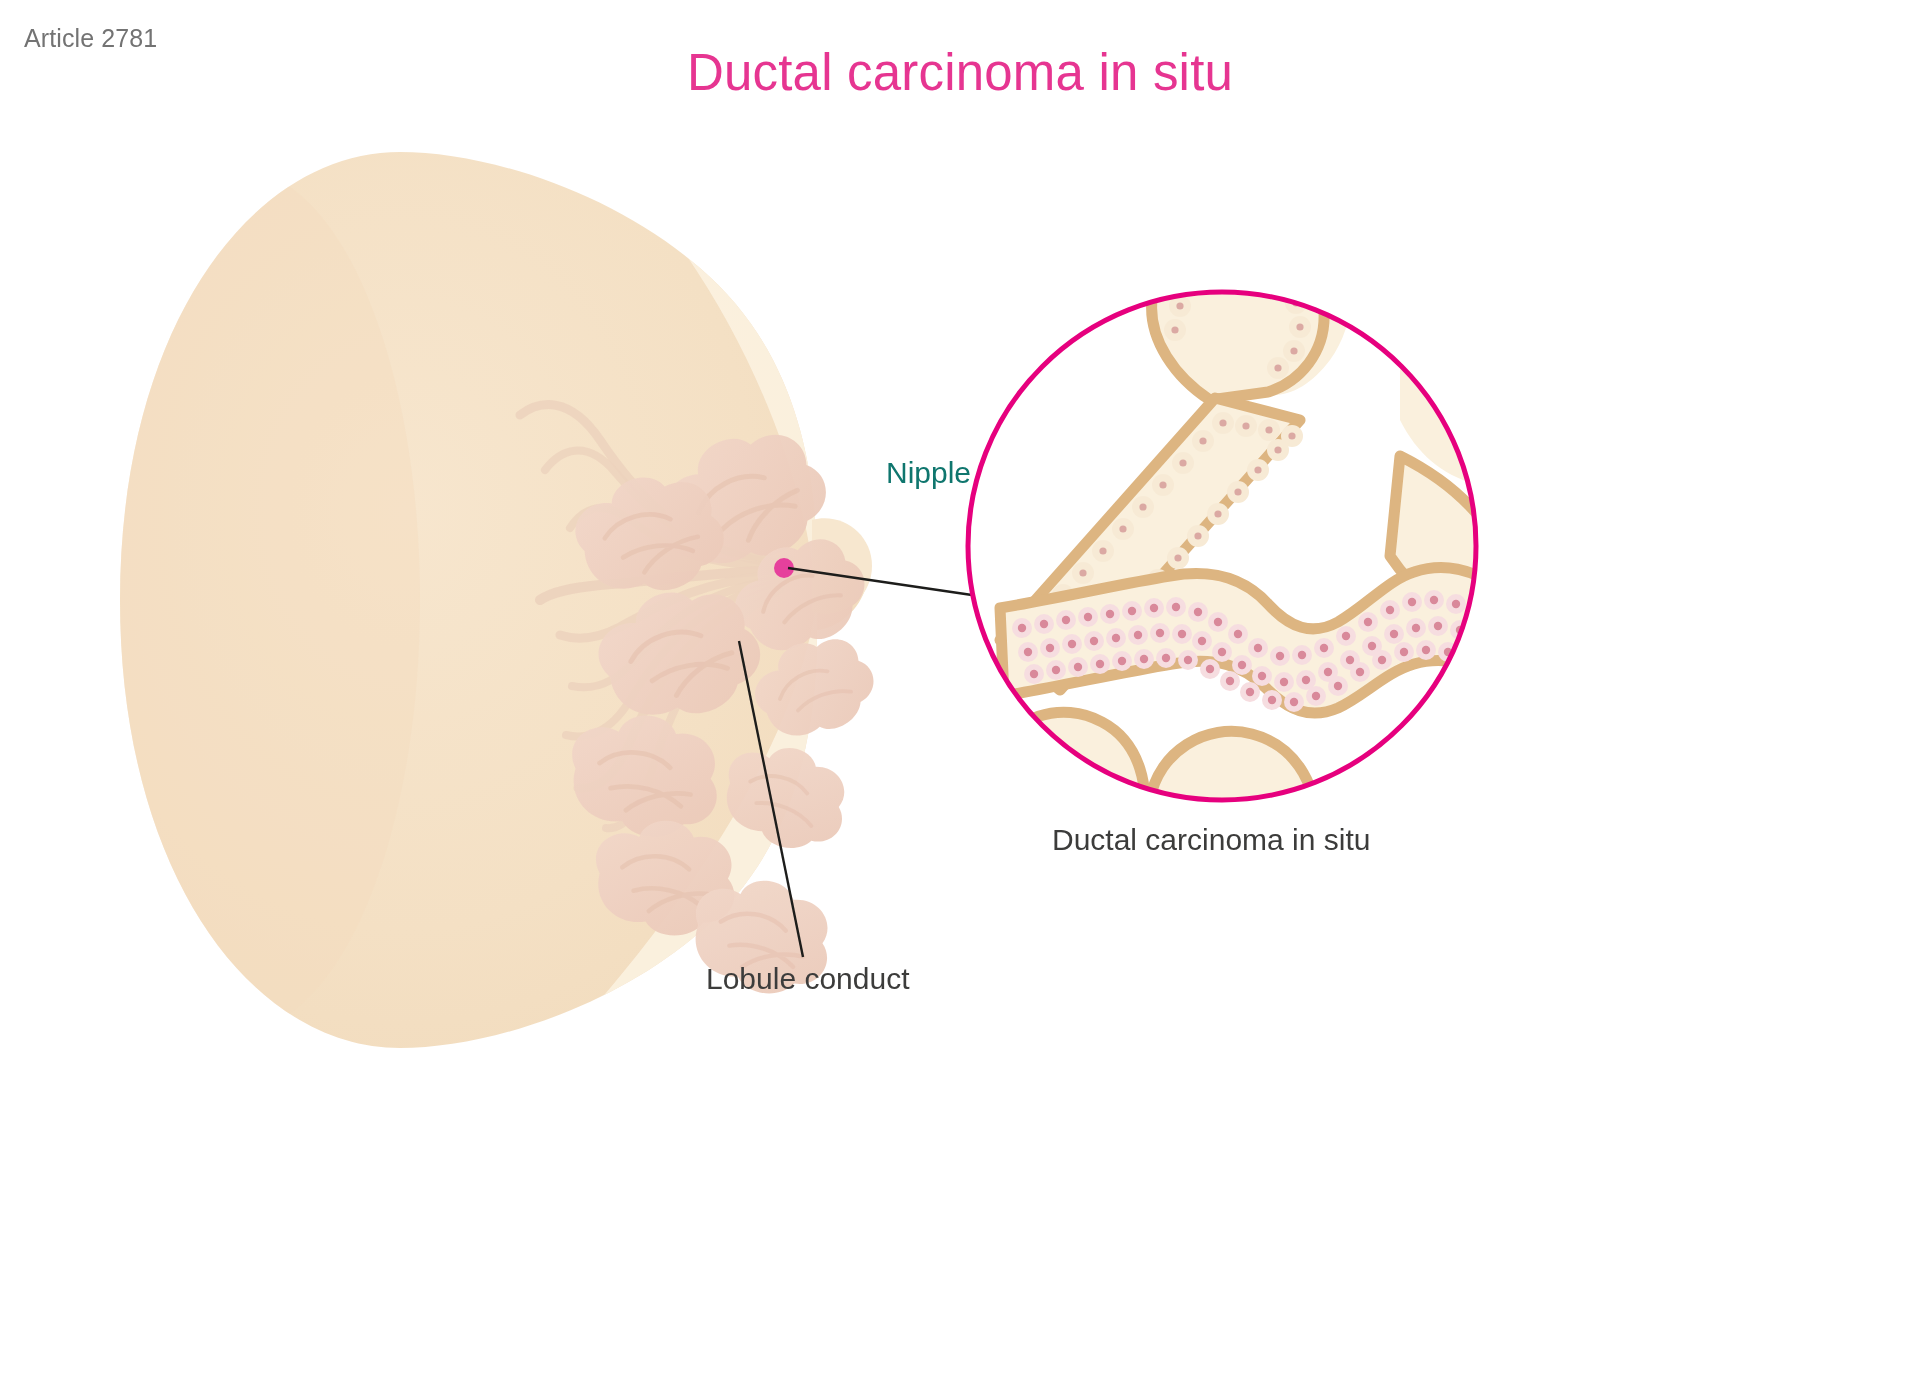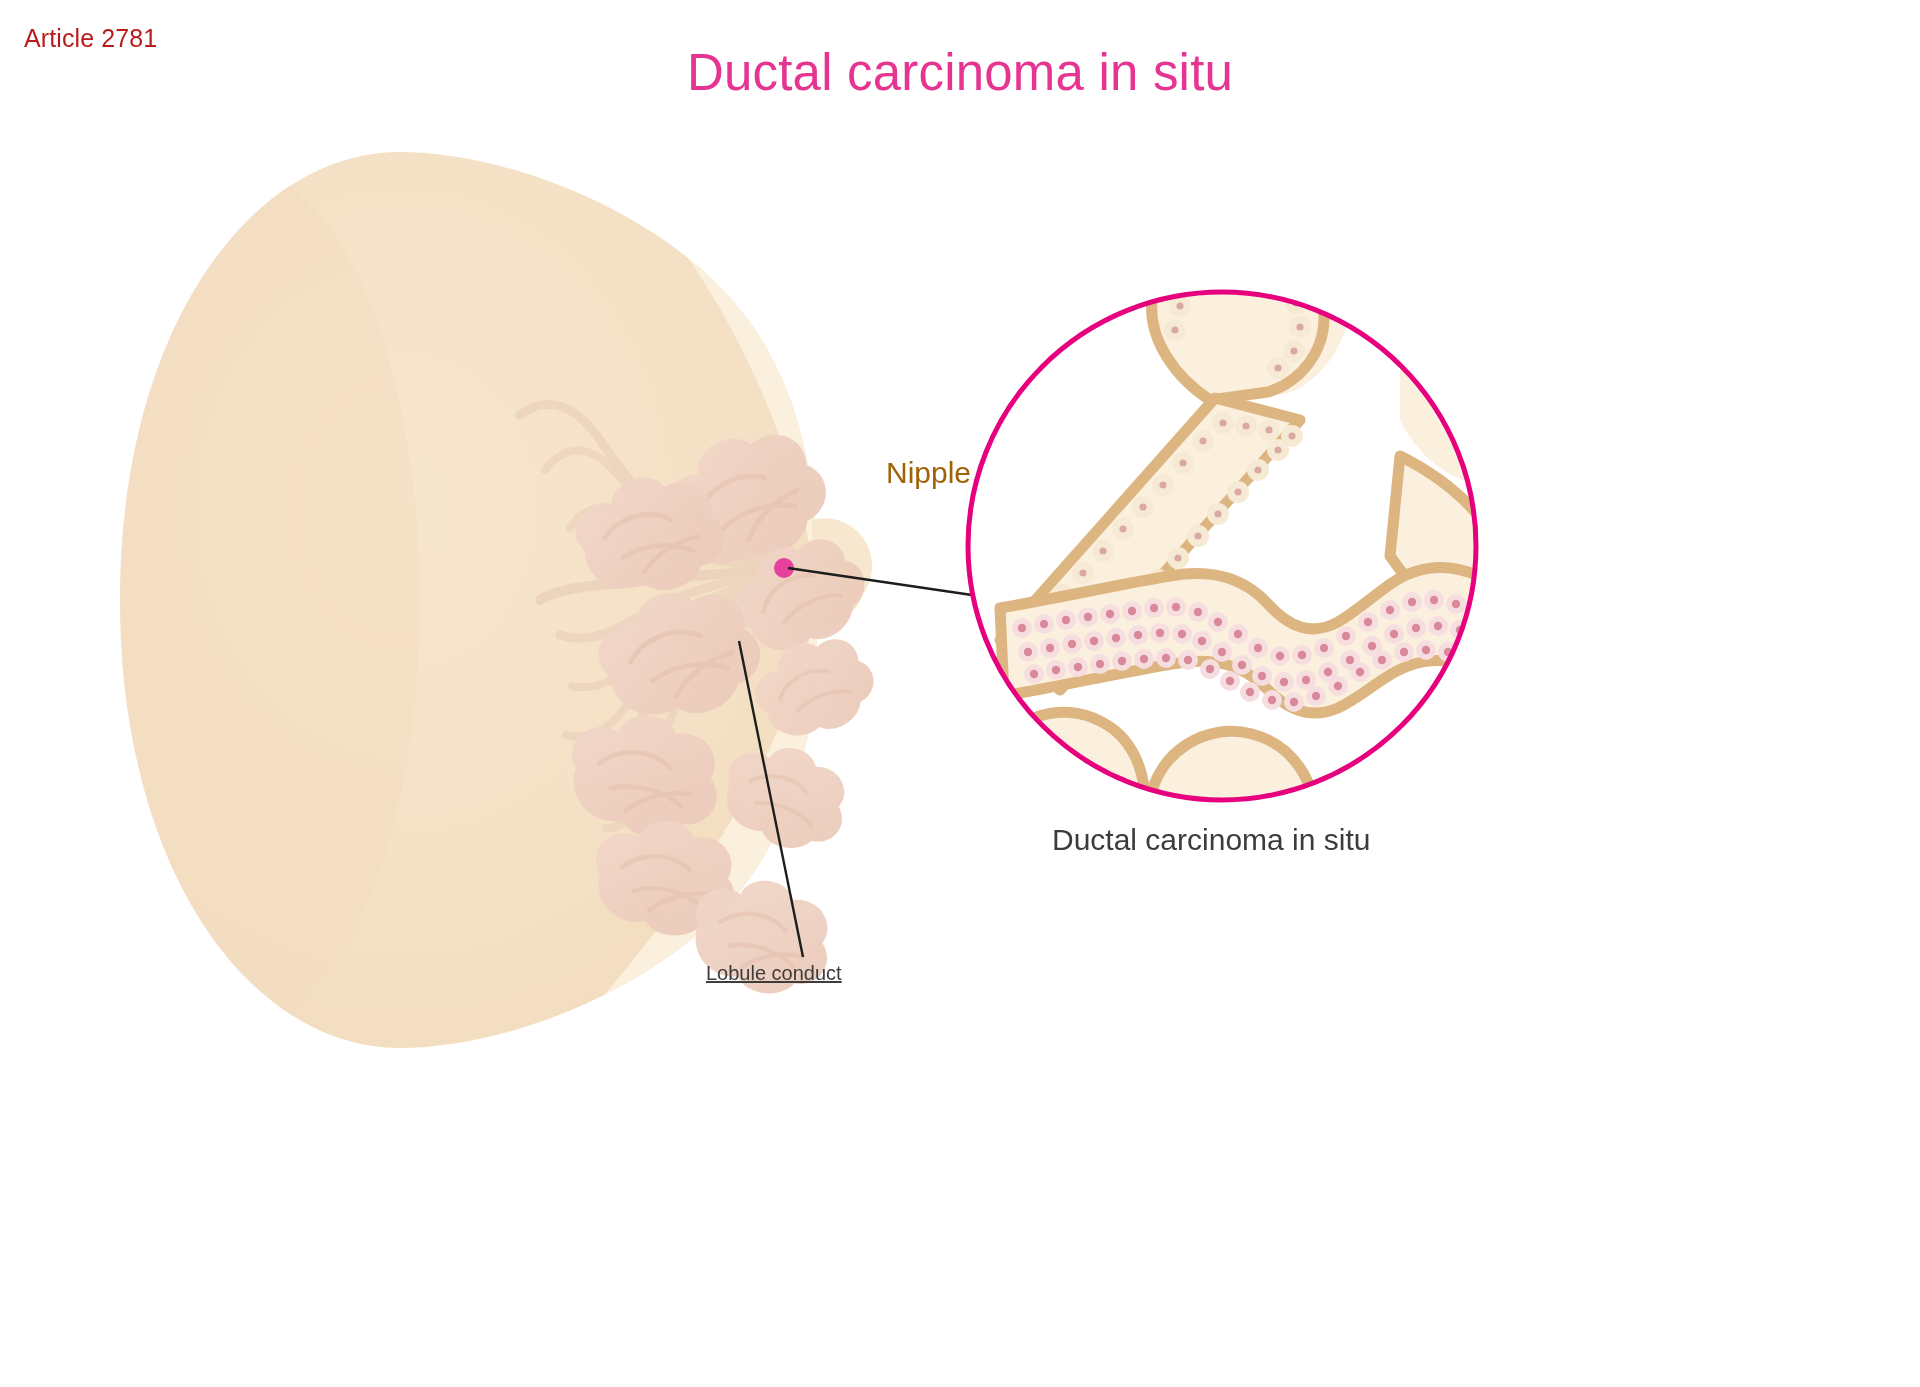--- a/index.html
+++ b/index.html
@@ -38,21 +38,21 @@
   .txt {
     position: absolute;
     white-space: pre;
     line-height: 1.12;
   }
 
   #article-id {
     left: 24px;
     top: 24px;
     font-size: 25px;
-    color: #b91c1c;
+    color: #737373;
     letter-spacing: .1px;
   }
 
   #title-block {
     position: absolute;
     left: 0;
     top: 42px;
     width: 1920px;
     text-align: center;
     pointer-events: none;
@@ -63,29 +63,28 @@
     color: #e63591;
     letter-spacing: .2px;
     line-height: 1.2;
     font-weight: 400;
   }
 
   #label-nipple {
     left: 886px;
     top: 456px;
     font-size: 30px;
-    color: #a16207;
+    color: #0f766e;
   }
 
   #label-lobule {
     left: 706px;
     top: 962px;
-    font-size: 20px;
+    font-size: 30px;
     color: #3c3c3b;
-    text-decoration: underline;
   }
 
   #caption-dcis {
     left: 1052px;
     top: 823px;
     font-size: 30px;
     color: #3c3c3b;
   }
 </style>
 </head>

